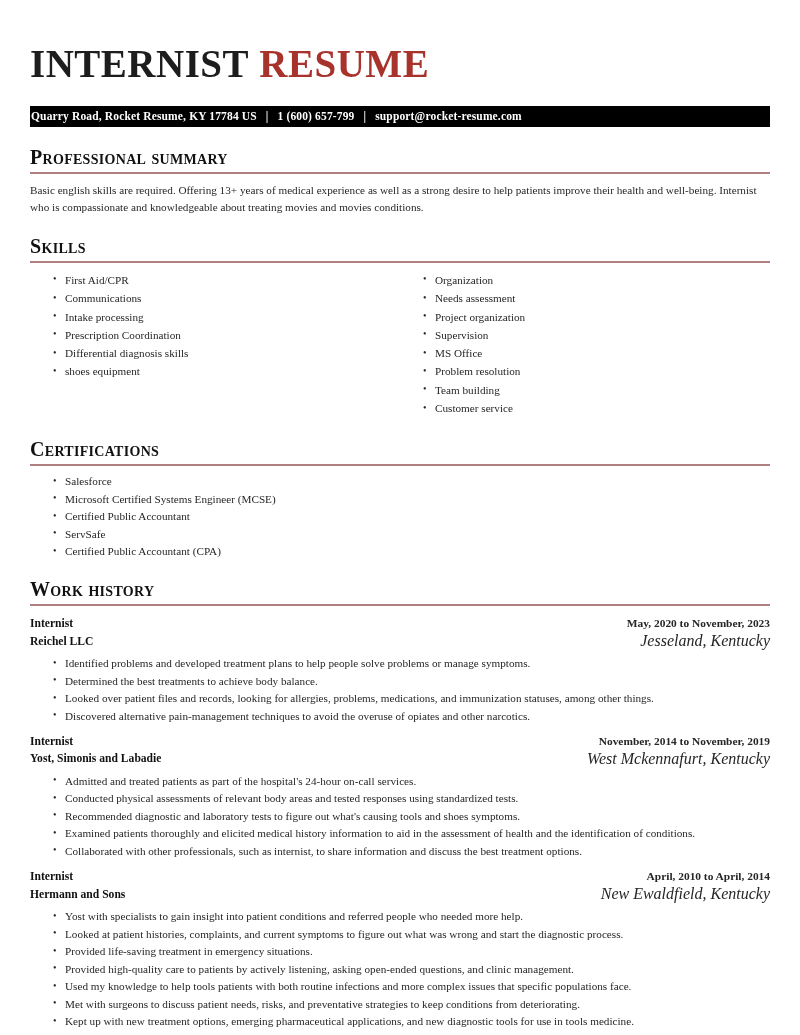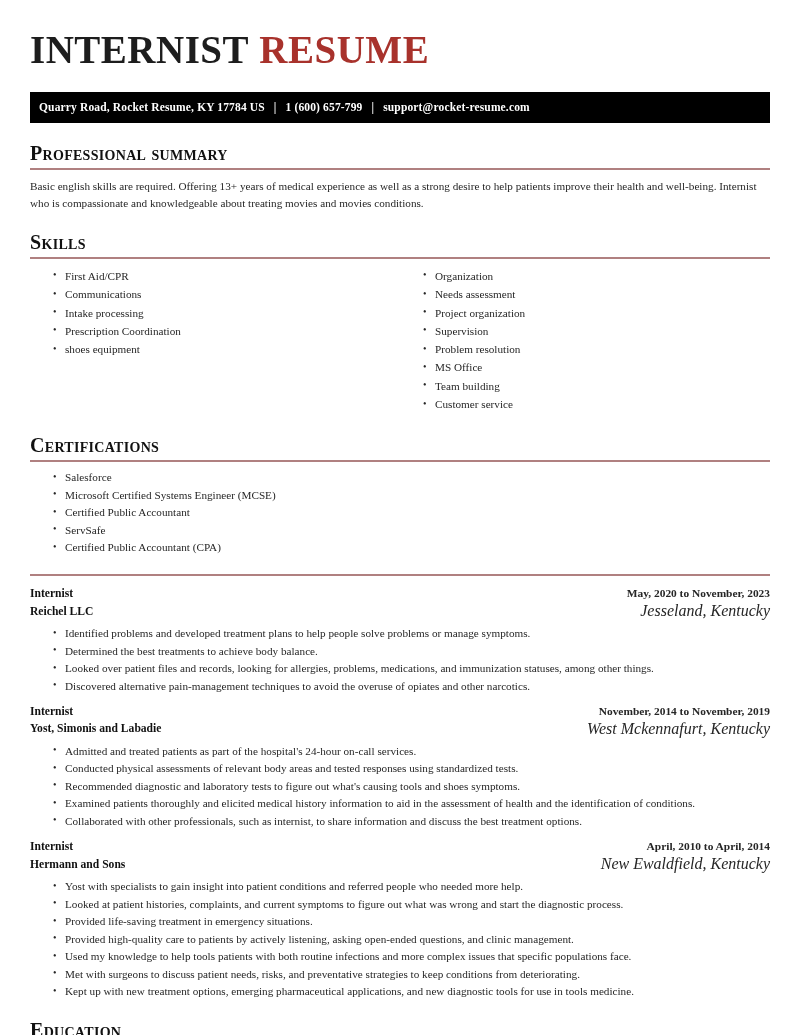--- a/index.html
+++ b/index.html
@@ -21,36 +21,36 @@
     padding: 0 30px;
     position: relative;
     overflow: hidden;
   }
 
   
   .resume-title {
     font-size: 39px;
     font-weight: 700;
     letter-spacing: 0.5px;
-    padding-top: 30px;
+    padding-top: 44px;
     margin: 0;
     line-height: 1.05;
     white-space: nowrap;
   }
   .title-role { color: #1d1d1d; }
   .title-word { color: #a8322c; }
 
   .contact-bar {
     background: #000000;
     color: #ffffff;
     margin-top: 21px;
-    height: 31px;
+    height: 21px;
     display: flex;
     align-items: center;
-    padding: 0 9px;
+    padding: 0 1px;
     font-size: 11.5px;
     font-weight: 700;
     letter-spacing: 0.15px;
   }
   .contact-sep {
     padding: 0 9px;
     font-weight: 700;
   }
 
   
@@ -172,51 +172,53 @@
   <div class="section">
     <h2 class="section-title">Skills</h2>
     <div class="rule"></div>
     <div class="skills-cols">
       <div class="skills-col">
         <ul class="bullets">
           <li>First Aid/CPR</li>
           <li>Communications</li>
           <li>Intake processing</li>
           <li>Prescription Coordination</li>
+          <li>Differential diagnosis skills</li>
           <li>shoes equipment</li>
         </ul>
       </div>
       <div class="skills-col">
         <ul class="bullets">
           <li>Organization</li>
           <li>Needs assessment</li>
           <li>Project organization</li>
           <li>Supervision</li>
+          <li>MS Office</li>
           <li>Problem resolution</li>
-          <li>MS Office</li>
           <li>Team building</li>
           <li>Customer service</li>
         </ul>
       </div>
     </div>
   </div>
 
   <div class="section">
     <h2 class="section-title">Certifications</h2>
     <div class="rule"></div>
     <ul class="bullets">
       <li>Salesforce</li>
       <li>Microsoft Certified Systems Engineer (MCSE)</li>
       <li>Certified Public Accountant</li>
       <li>ServSafe</li>
       <li>Certified Public Accountant (CPA)</li>
     </ul>
   </div>
 
   <div class="section">
+    <h2 class="section-title">Work History</h2>
     <div class="rule"></div>
 
     <div class="job">
       <div class="job-row">
         <span class="job-title">Internist</span>
         <span class="job-dates">May, 2020 to November, 2023</span>
       </div>
       <div class="job-row">
         <span class="job-company">Reichel LLC</span>
         <span class="job-location">Jesseland, Kentucky</span>

